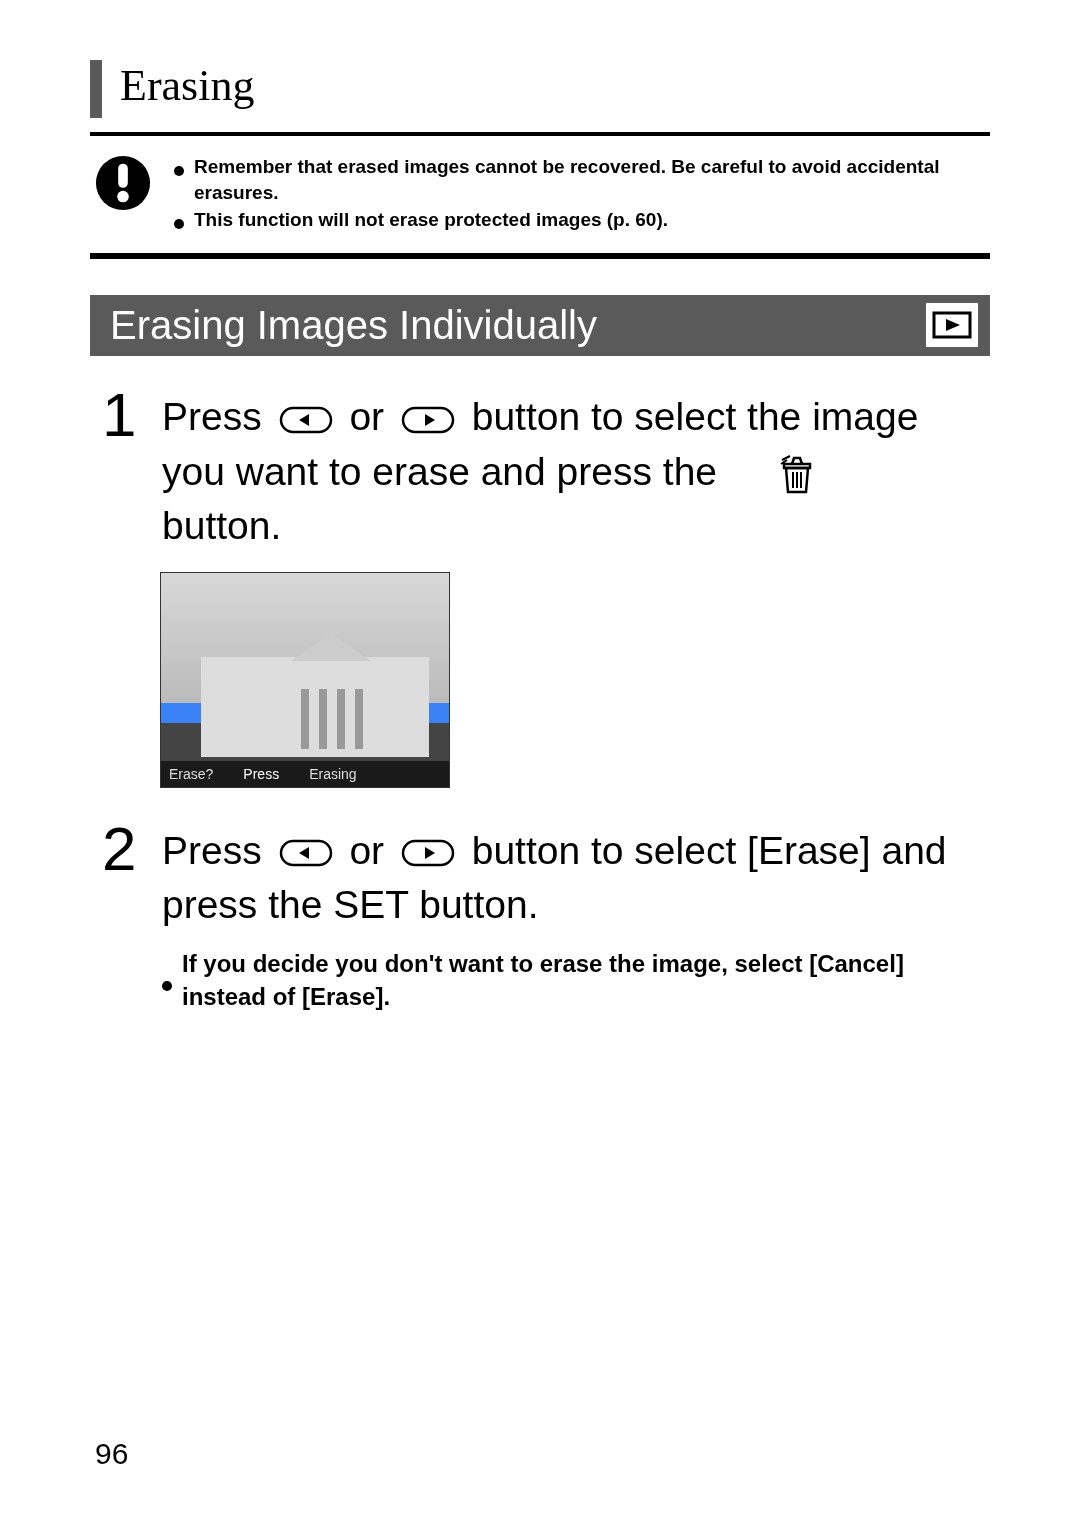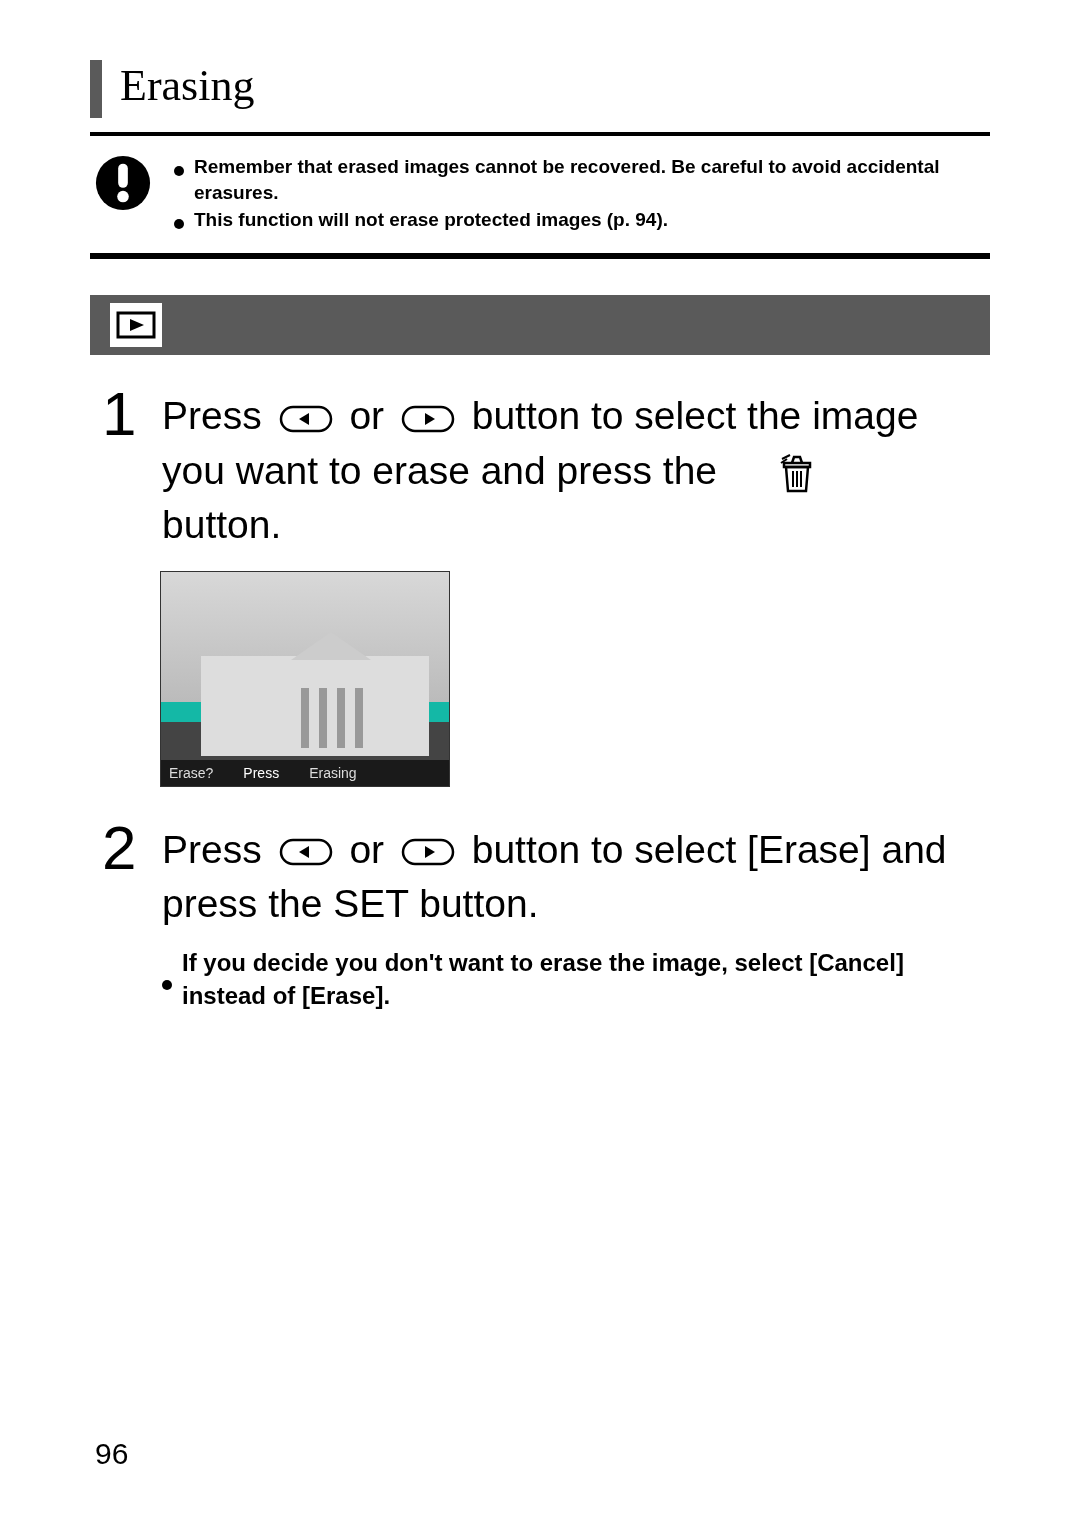--- a/index.html
+++ b/index.html
@@ -133,21 +133,21 @@
       margin-left: 52px;
     }
     .screenshot {
       margin-left: 70px;
       margin-top: 18px;
       margin-bottom: 30px;
       width: 290px;
       height: 216px;
       position: relative;
       border: 1px solid #333;
-      background: #14b8a6;
+      background: #3b82f6;
     }
     .sky {
       position: absolute;
       top: 0; left: 0; right: 0;
       height: 130px;
       background: linear-gradient(to bottom, #d8d8d8 0%, #bbb 100%);
     }
     .building {
       position: absolute;
       bottom: 30px;
@@ -235,28 +235,29 @@
     <rect x="25" y="10" width="10" height="25" rx="5" fill="#fff"></rect>
     <circle cx="30" cy="44" r="6" fill="#fff"></circle>
   </svg>
   <div class="warning-list">
     <div class="bullet-row">
       <span class="bullet"></span>
       <span>Remember that erased images cannot be recovered. Be careful to avoid accidental erasures.</span>
     </div>
     <div class="bullet-row">
       <span class="bullet"></span>
-      <span>This function will not erase protected images (p. 94).</span>
+      <span>This function will not erase protected images (p. 60).</span>
     </div>
   </div>
 </div>
 
 <hr class="bottom-rule">
 
 <div class="section-header">
+  <span class="section-title">Erasing Images Individually</span>
   <span class="playback-icon-box">
     <svg width="40" height="32" viewBox="0 0 40 32">
       <rect x="2" y="4" width="36" height="24" fill="none" stroke="#000" stroke-width="3"></rect>
       <polygon points="14,10 14,22 28,16" fill="#000"></polygon>
     </svg>
   </span>
 </div>
 
 <div class="step">
   <div class="step-number">1</div>

